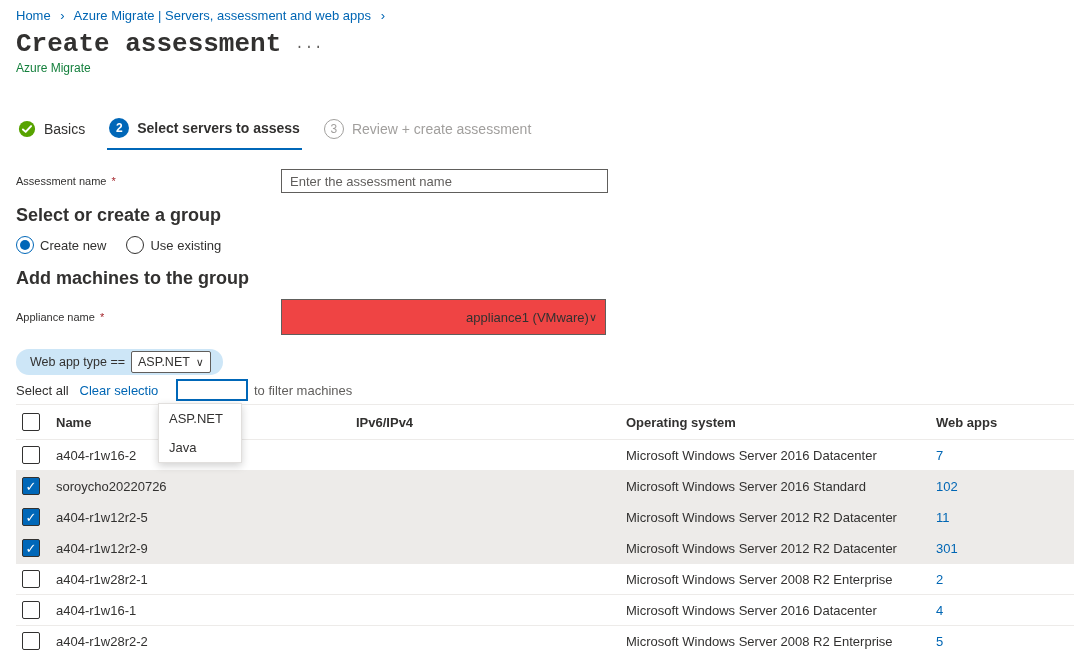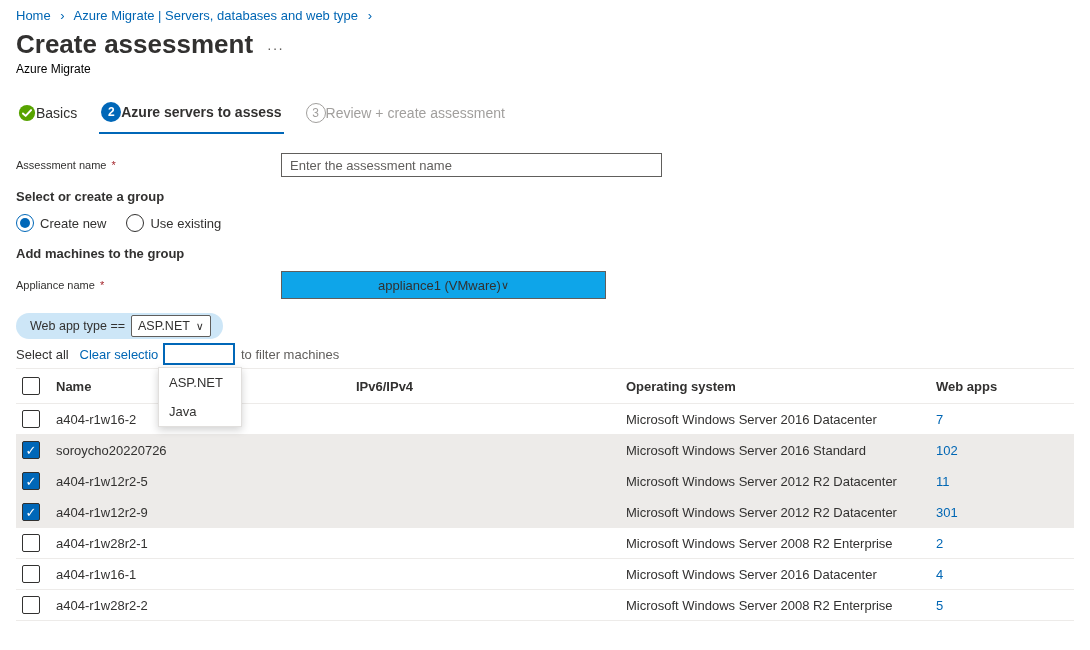--- a/index.html
+++ b/index.html
@@ -10,74 +10,74 @@
     color: #323130;
     background: #fff;
     width: 1090px;
   }
   .page { padding: 8px 16px 20px 16px; }
 
   .breadcrumb { font-size: 13px; margin-bottom: 4px; }
   .breadcrumb .bc-link { color: #0066b4; text-decoration: none; cursor: pointer; }
   .breadcrumb .sep { color: #0066b4; margin: 0 6px; }
 
-  .title-row { display: flex; align-items: baseline; gap: 10px; }
+  .title-row { display: flex; align-items: baseline; gap: 10px; font-family: Liberation Mono, monospace; }
   h1.page-title { font-size: 26px; font-weight: 600; margin: 2px 0 0 0; }
   .ellipsis { color: #605e5c; cursor: pointer; padding: 0 4px; font-size: 14px; letter-spacing: 1px;}
-  .subtitle { color: #000000; font-size: 12px; margin: 2px 0 22px 0; }
+  .subtitle { color: #15803d; font-size: 12px; margin: 2px 0 22px 0; }
 
   .stepper { display: flex; align-items: center; gap: 20px; border-bottom: 1px solid transparent; margin-bottom: 18px;}
-  .step { display: flex; align-items: center; gap: 0; padding: 4px 2px 10px 2px; font-size: 14px; }
+  .step { display: flex; align-items: center; gap: 8px; padding: 4px 2px 10px 2px; font-size: 14px; margin-top: 17px; }
   .step.completed svg { width:18px; height:18px; }
   .step .num-circle {
     width: 20px; height: 20px; border-radius: 50%; display: inline-flex; align-items:center;
     justify-content:center; font-size: 12px;
   }
   .step.active { border-bottom: 2px solid #0067b8; font-weight:600; }
   .step.active .num-circle { background:#0067b8; color:#fff; }
   .step.pending { color:#a19f9d; }
   .step.pending .num-circle { border:1px solid #a19f9d; color:#a19f9d; }
 
   .form-row { display:flex; align-items:center; margin-bottom: 12px; }
   .form-row label { width: 265px; font-size: 11px; }
   .req { color:#a4262c; margin-left:2px; }
   .textbox {
-    width: 381px; height:24px; border:1px solid #605e5c; padding:2px 8px; font-size:13px;
+    width: 327px; height:24px; border:1px solid #605e5c; padding:2px 8px; font-size:13px;
   }
   .textbox::placeholder { color:#605e5c; }
 
-  .section-head { font-weight:600; font-size:13px; margin: 4px 0 10px 0; }
+  .section-head { font-weight:600; font-size:18px; margin: 4px 0 10px 0; }
   .radio-row { display:flex; align-items:flex-end; gap:20px; margin-bottom:14px; }
   .radio { display:flex; align-items:center; gap:6px; cursor:pointer; }
   .radio .r-outer {
     width:18px; height:18px; border:1px solid #323130; border-radius:50%; display:flex; align-items:center; justify-content:center;
   }
   .radio.selected .r-outer { border-color:#0067b8; }
   .radio.selected .r-inner { width:10px; height:10px; background:#0067b8; border-radius:50%; }
 
   .dropdown {
-    width:325px; height:28px; border:1px solid #605e5c; display:flex; align-items:center;
-    justify-content:center; padding:0 8px; font-size:13px; cursor:pointer; background:#0ea5e9;
+    width:325px; height:36px; border:1px solid #605e5c; display:flex; align-items:center;
+    justify-content:flex-end; padding:0 8px; font-size:13px; cursor:pointer; background:#ef4444;
   }
   .chev { font-size:11px; }
 
   .filter-row { display:flex; align-items:center; gap:0; margin: 14px 0 8px 0; position:relative;}
   .pill {
     background:#cde6f7; border-radius:14px; height:26px; display:flex; align-items:center;
     padding:0 12px 0 14px; font-size:12.5px; gap:6px;text-align:right;
   }
   .pill .sel {
     height:22px; border:1px solid #605e5c; background:#fff; display:flex; align-items:center;
     padding:0 6px; gap:6px; font-size:12.5px; border-radius:2px; cursor:pointer;
   }
 
   .select-actions { font-size:13px; margin-bottom:6px; }
   .link { color:#0066b4; cursor:pointer; }
 
-  .filter-input-wrap { position:absolute; left:147px; top:30px; display:flex; align-items:center; }
+  .filter-input-wrap { position:absolute; left:160px; top:30px; display:flex; align-items:center; }
   .filter-input {
     width:72px; height:22px; border:2px solid #0067b8; padding:0 4px; font-size:13px;
   }
   .filter-hint { color:#605e5c; font-size:13px; margin-left:6px; }
 
   .dd-menu {
     position:absolute; left:142px; top:54px; width:84px; background:#fff;
     border:1px solid #e1dfdd; box-shadow:0 3px 8px rgba(0,0,0,.18); font-size:13px; z-index:5;
   }
   .dd-item { padding:7px 10px; cursor:pointer; }
@@ -99,41 +99,41 @@
   th.col-os, td.col-os { width:310px; }
 </style>
 </head>
 <body>
 
 <div class="page">
 
   <div class="breadcrumb">
     <a class="bc-link">Home</a>
     <span class="sep">›</span>
-    <a class="bc-link">Azure Migrate | Servers, databases and web type</a>
+    <a class="bc-link">Azure Migrate | Servers, assessment and web apps</a>
     <span class="sep">›</span>
   </div>
 
   <div class="title-row">
     <h1 class="page-title">Create assessment</h1>
     <span class="ellipsis">···</span>
   </div>
   <div class="subtitle">Azure Migrate</div>
 
   <div class="stepper">
     <div class="step completed">
       <svg viewBox="0 0 20 20">
           <circle cx="10" cy="10" r="9" fill="#57A300"></circle>
           <path d="M5.5 10.5 L8.5 13.2 L14.5 6.8" stroke="#fff" stroke-width="2.2" fill="none" stroke-linecap="round" stroke-linejoin="round"></path>
         </svg>
       <span>Basics</span>
     </div>
     <div class="step active">
       <span class="num-circle">2</span>
-      <span>Azure servers to assess</span>
+      <span>Select servers to assess</span>
     </div>
     <div class="step pending">
       <span class="num-circle">3</span>
       <span>Review + create assessment</span>
     </div>
   </div>
 
   <div class="form-row">
     <label><span>Assessment name</span><span class="req"> *</span></label>
     <input class="textbox" placeholder="Enter the assessment name" style="">

